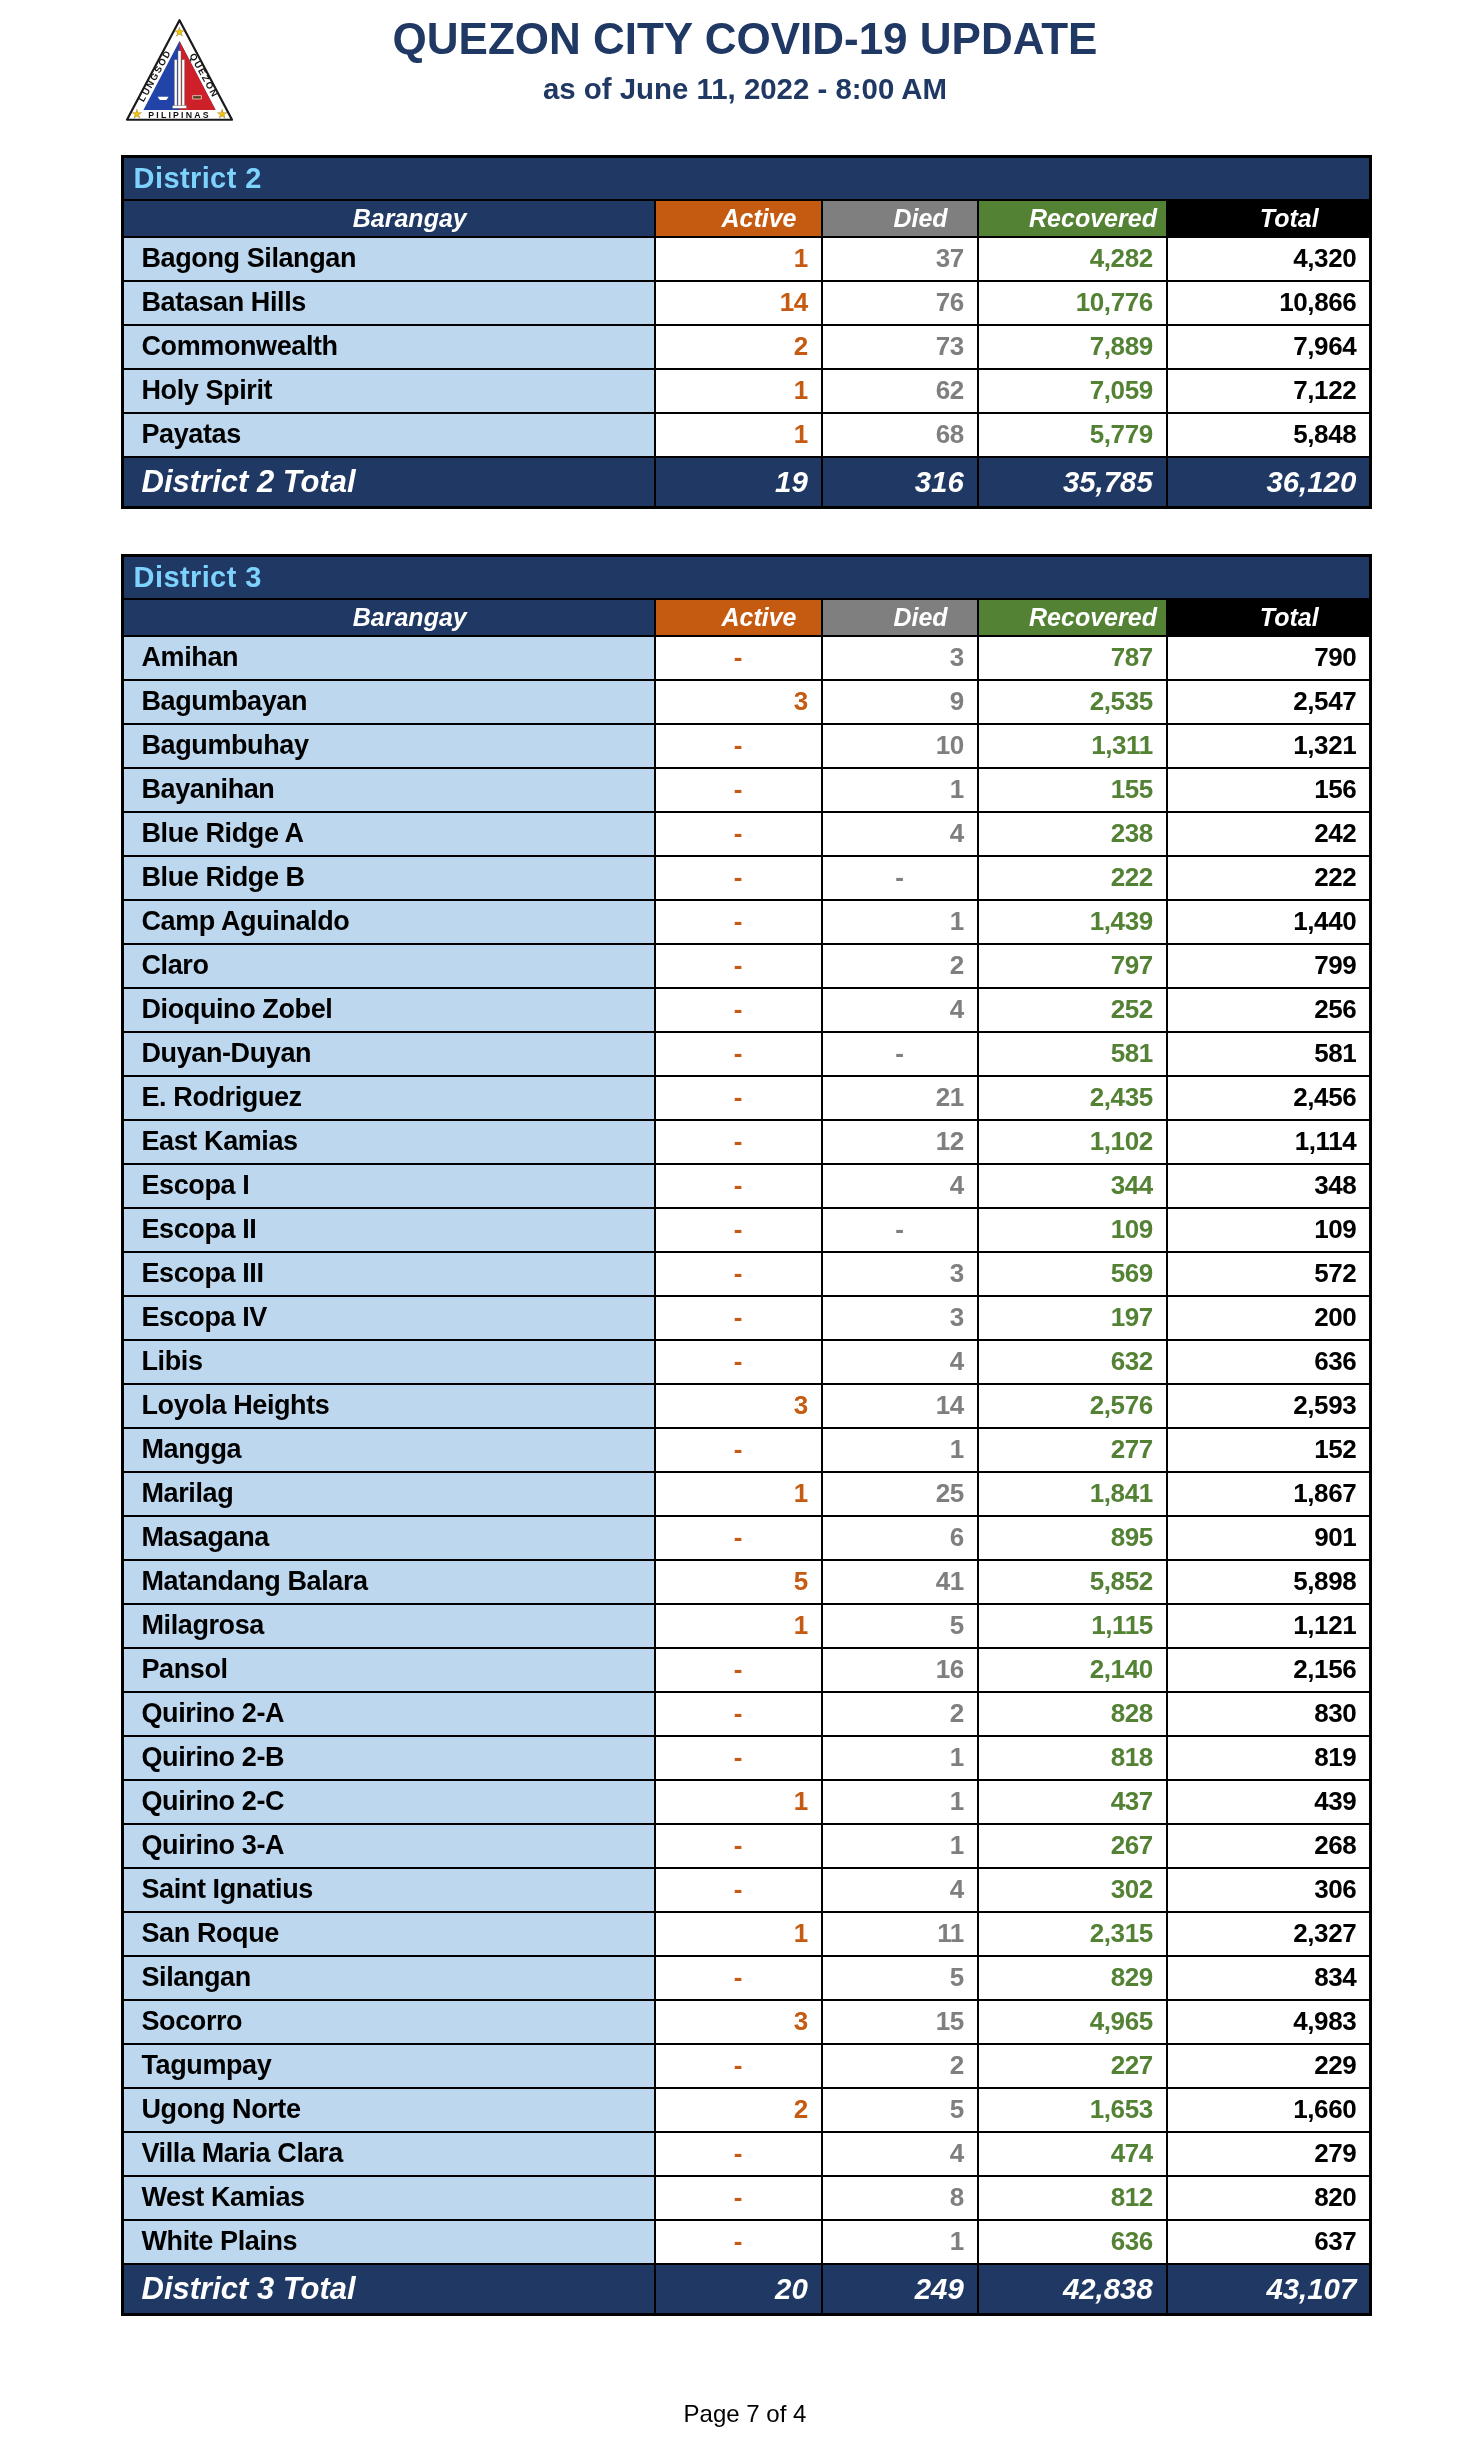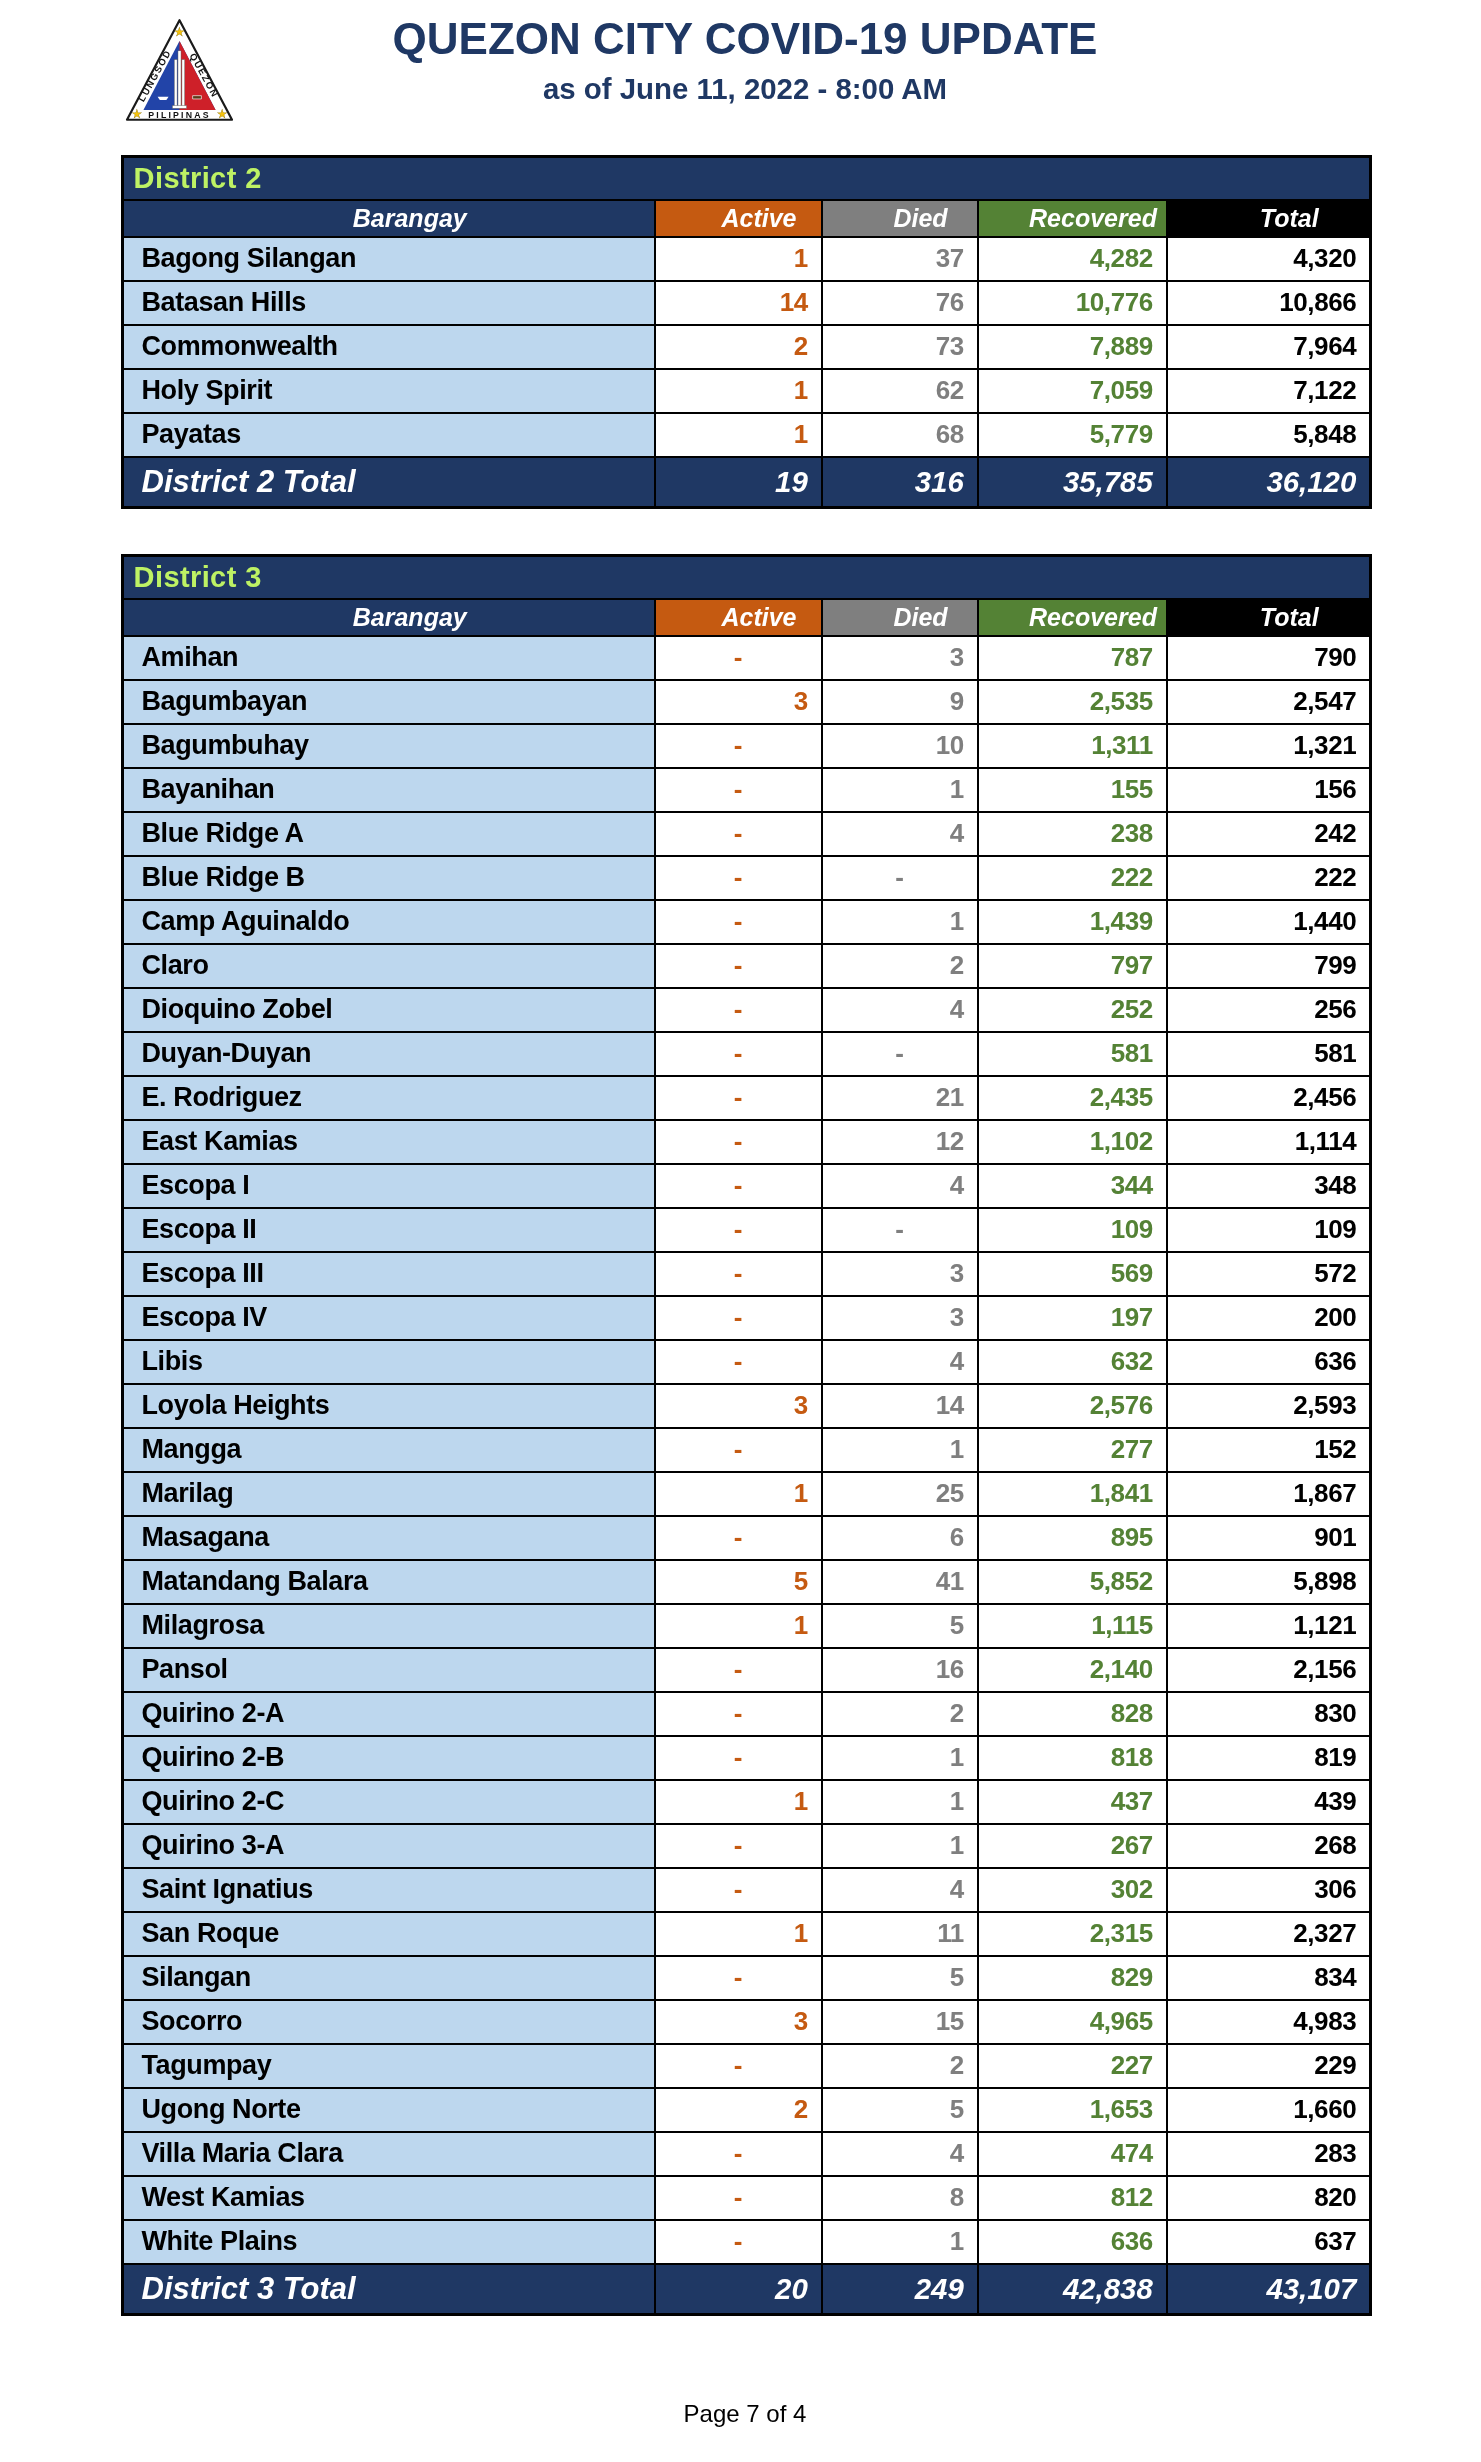--- a/index.html
+++ b/index.html
@@ -35,21 +35,21 @@
   
   .tables{position:absolute;top:155px;left:121px;width:1248px;}
   table{
     border-collapse:collapse;table-layout:fixed;width:100%;
     border:3.2px solid var(--ink);
   }
   table + table{margin-top:45px;}
   th,td{border:2.4px solid var(--ink);overflow:hidden;white-space:nowrap;}
 
   tr.band th{
-    height:43px;background:var(--navy);color:#bef264;
+    height:43px;background:var(--navy);color:#7dd3fc;
     font-size:29px;font-weight:bold;text-align:left;padding-left:9.6px;
     letter-spacing:0.4px;
   }
   tr.cols th{
     height:37px;color:#fff;font-size:25px;font-weight:bold;font-style:italic;
     text-align:center;
     padding-left:42px;
   }
   tr.cols th.h0{background:var(--navy);}
   tr.cols th.h1{background:var(--orange);}
@@ -443,21 +443,21 @@
             <td class="c1">2</td>
             <td class="c2">5</td>
             <td class="c3">1,653</td>
             <td class="c4">1,660</td>
           </tr>
           <tr>
             <td class="c0">Villa Maria Clara</td>
             <td class="c1 dash">-</td>
             <td class="c2">4</td>
             <td class="c3">474</td>
-            <td class="c4">283</td>
+            <td class="c4">279</td>
           </tr>
           <tr>
             <td class="c0">West Kamias</td>
             <td class="c1 dash">-</td>
             <td class="c2">8</td>
             <td class="c3">812</td>
             <td class="c4">820</td>
           </tr>
           <tr>
             <td class="c0">White Plains</td>

